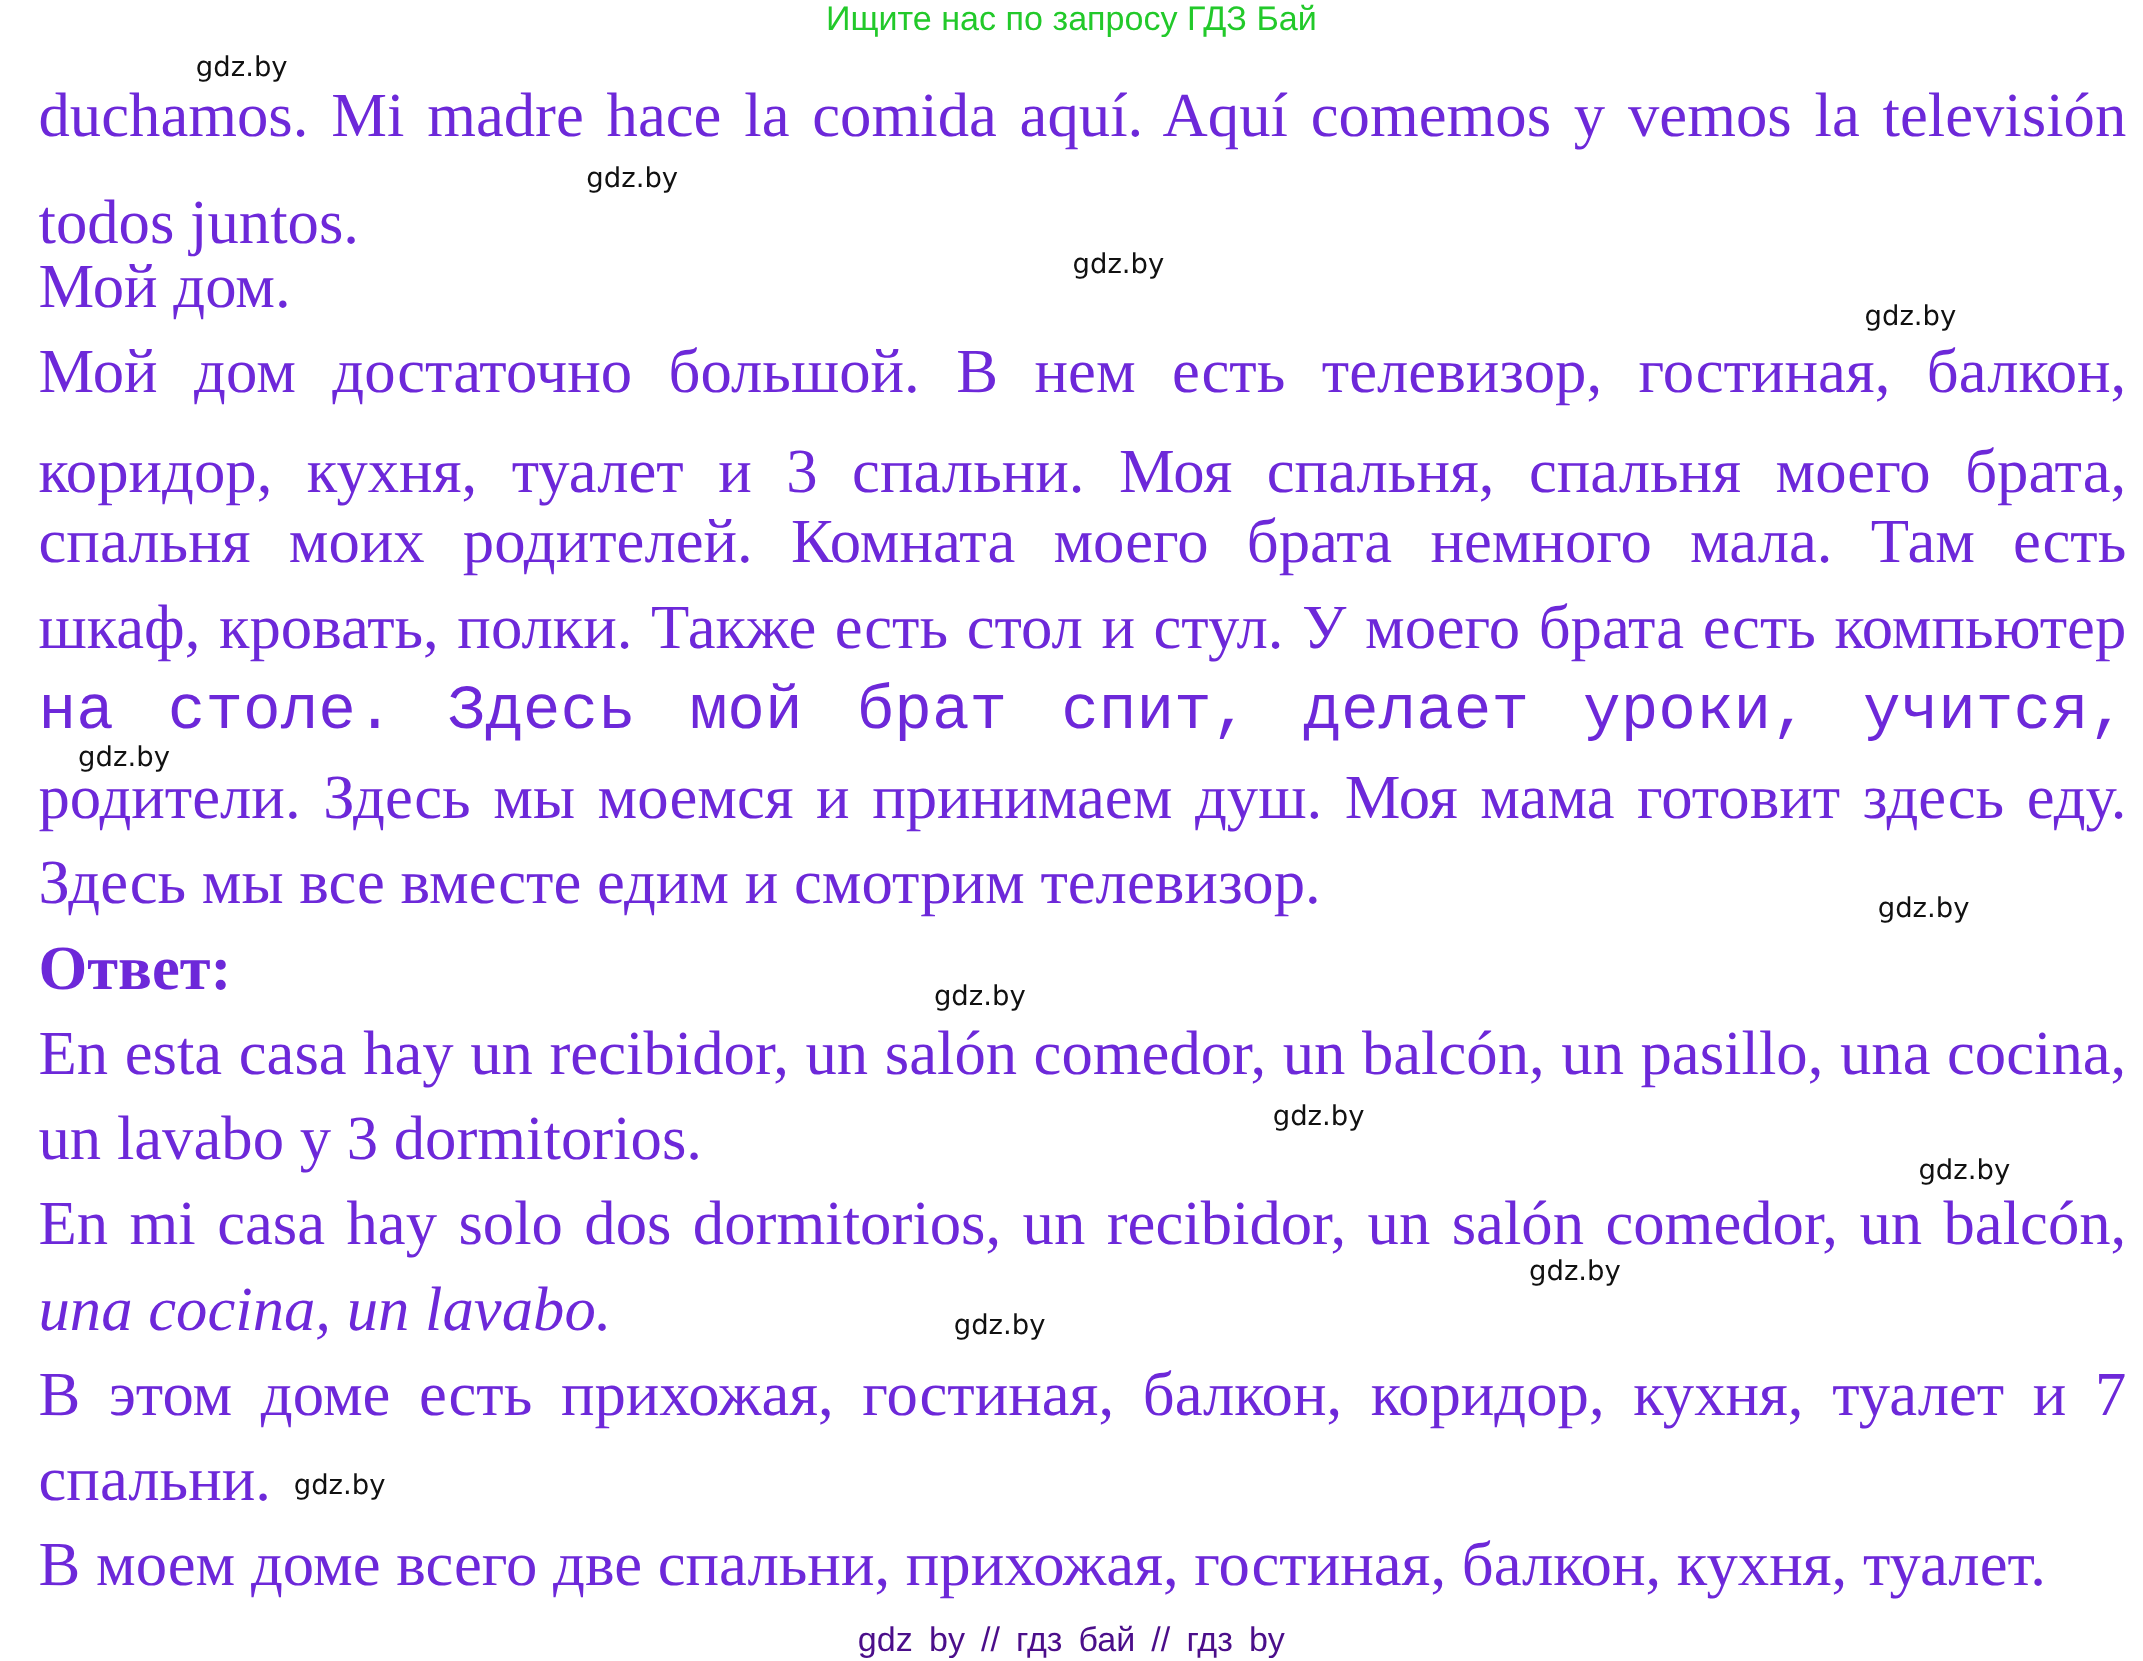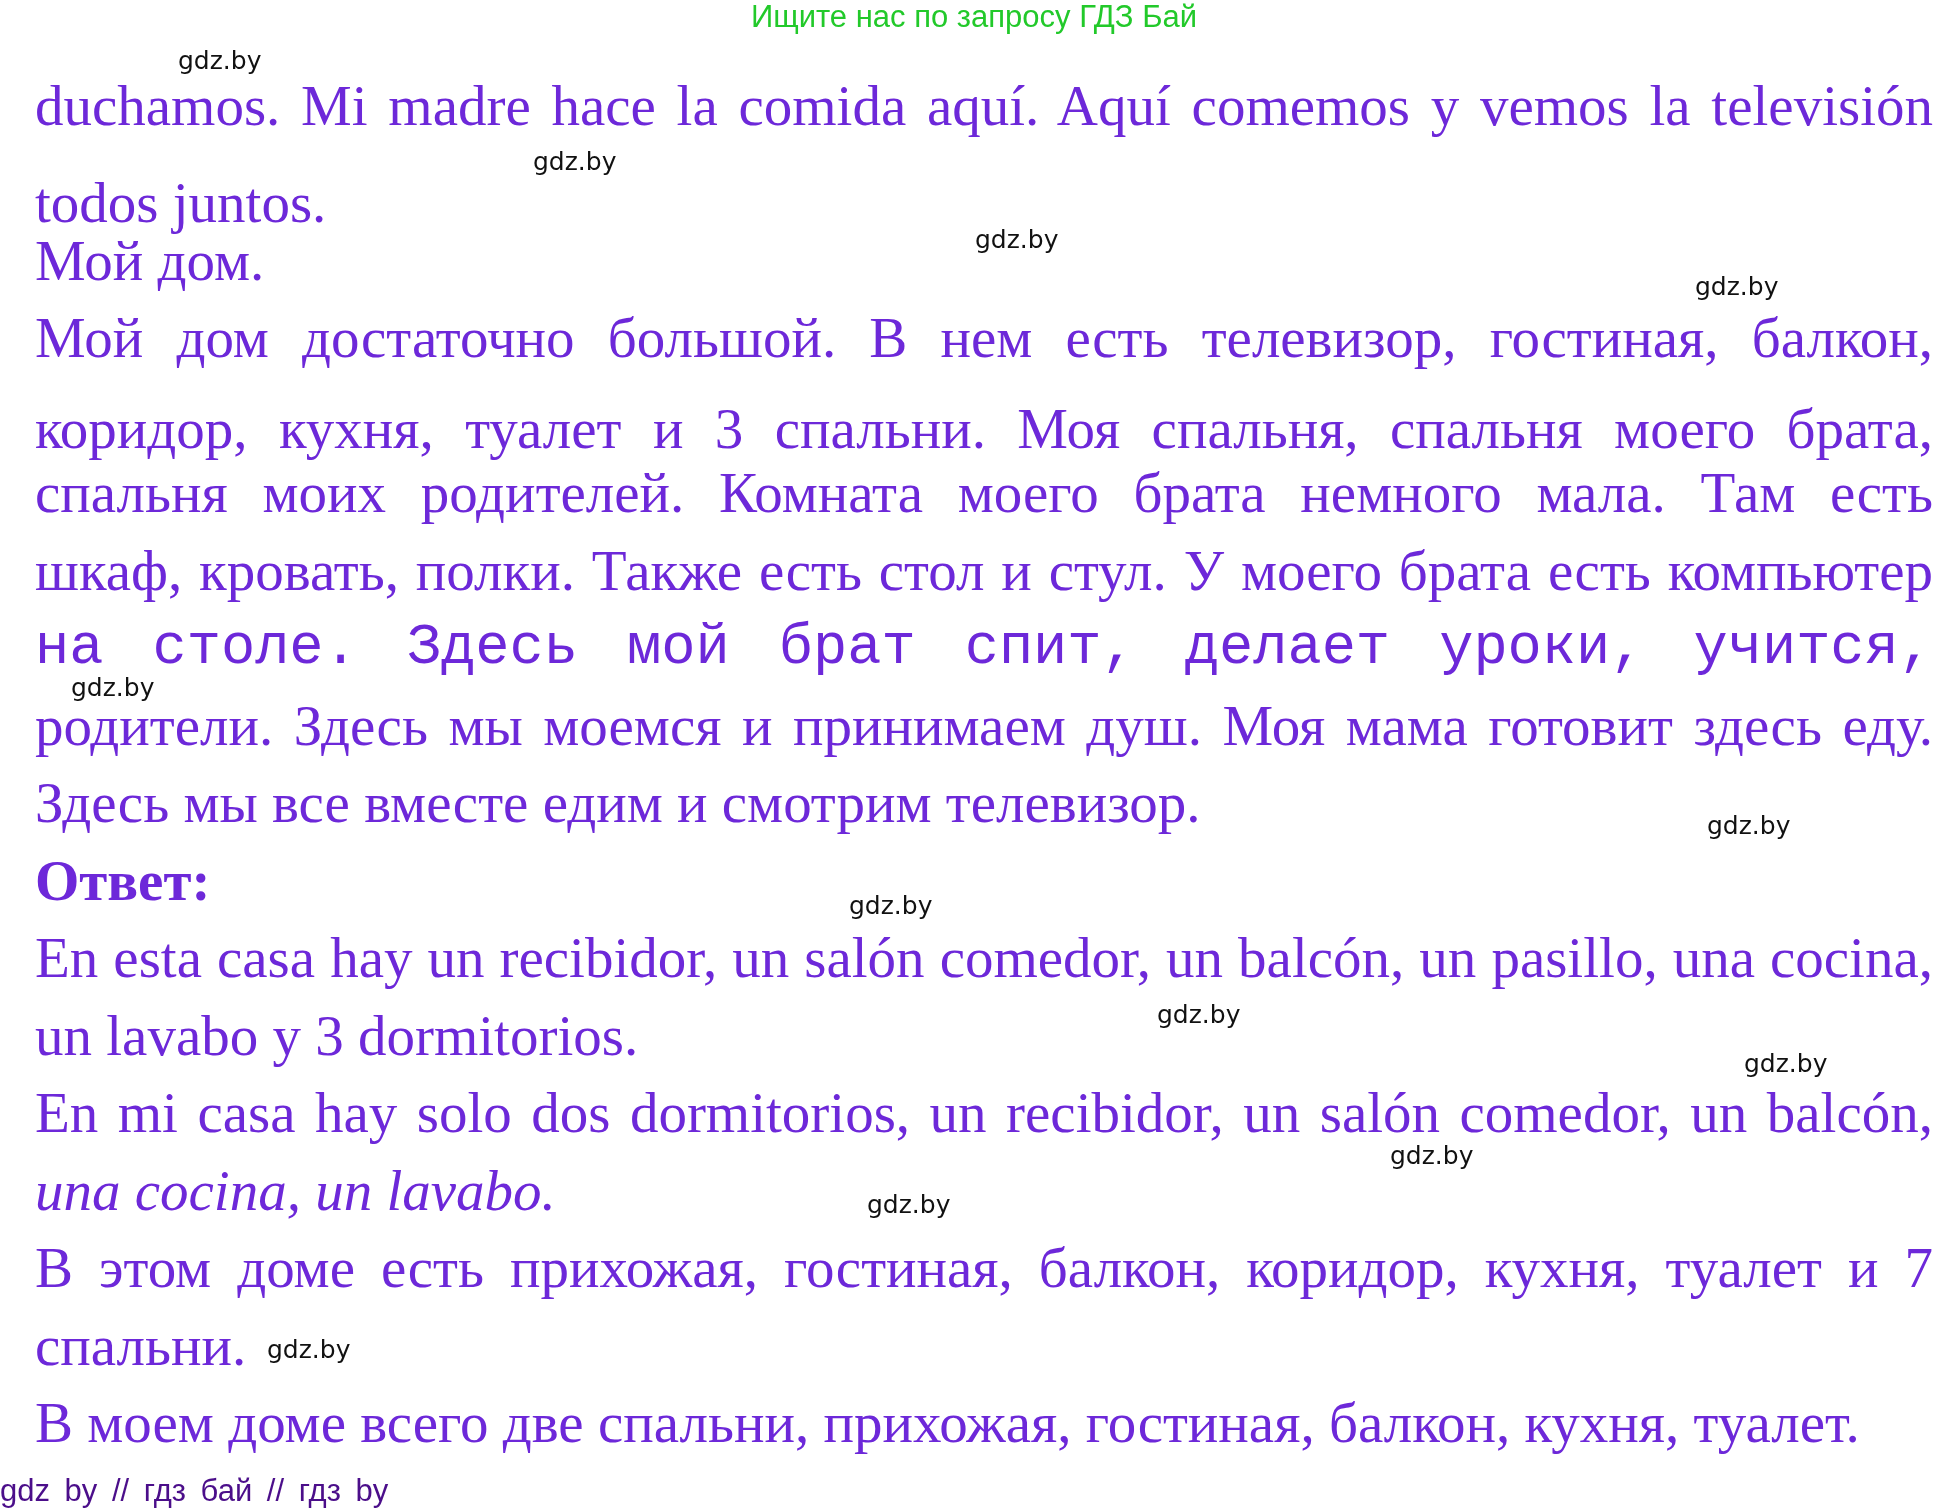--- a/index.html
+++ b/index.html
@@ -4,21 +4,21 @@
 <style>
   html, body { margin:0; padding:0; background:#ffffff; }
   body { width:1948px; height:1510px; position:relative; overflow:hidden; }
   .header { position:absolute; top:0; left:0; width:1948px; text-align:center; top:-2px;
     font-family:"Liberation Sans", sans-serif; font-size:31px; color:#22C92A; line-height:38px; }
   .line { position:absolute; left:35px; width:1898px; font-family:"Liberation Serif", serif;
     font-size:57px; color:#6d28d9; line-height:66px; white-space:nowrap; }
   .line.just { text-align:justify; text-align-last:justify; white-space:normal; height:66px; overflow:hidden; }
   .line.bold { font-weight:bold; }
   .wm { position:absolute; font-family:"DejaVu Sans", sans-serif; font-size:25px; color:#111; line-height:30px; }
-  .footer { position:absolute; left:0; width:1948px; top:1472px; text-align:left;
+  .footer { position:absolute; left:0; width:1948px; top:1472px; text-align:center;
     font-family:"Liberation Sans", sans-serif; font-size:31px; color:#4B0E8A; line-height:38px; word-spacing:6px; }
 </style>
 </head>
 <body>
 
 <div class="header">Ищите нас по запросу ГДЗ Бай</div>
 
 <div class="line just" style="top:73px;">duchamos. Mi madre hace la comida aquí. Aquí comemos y vemos la televisión</div>
 <div class="line" style="top:150px;margin-top:20px;">todos juntos.</div>
 <div class="line" style="top:228px;">Мой дом.</div>

